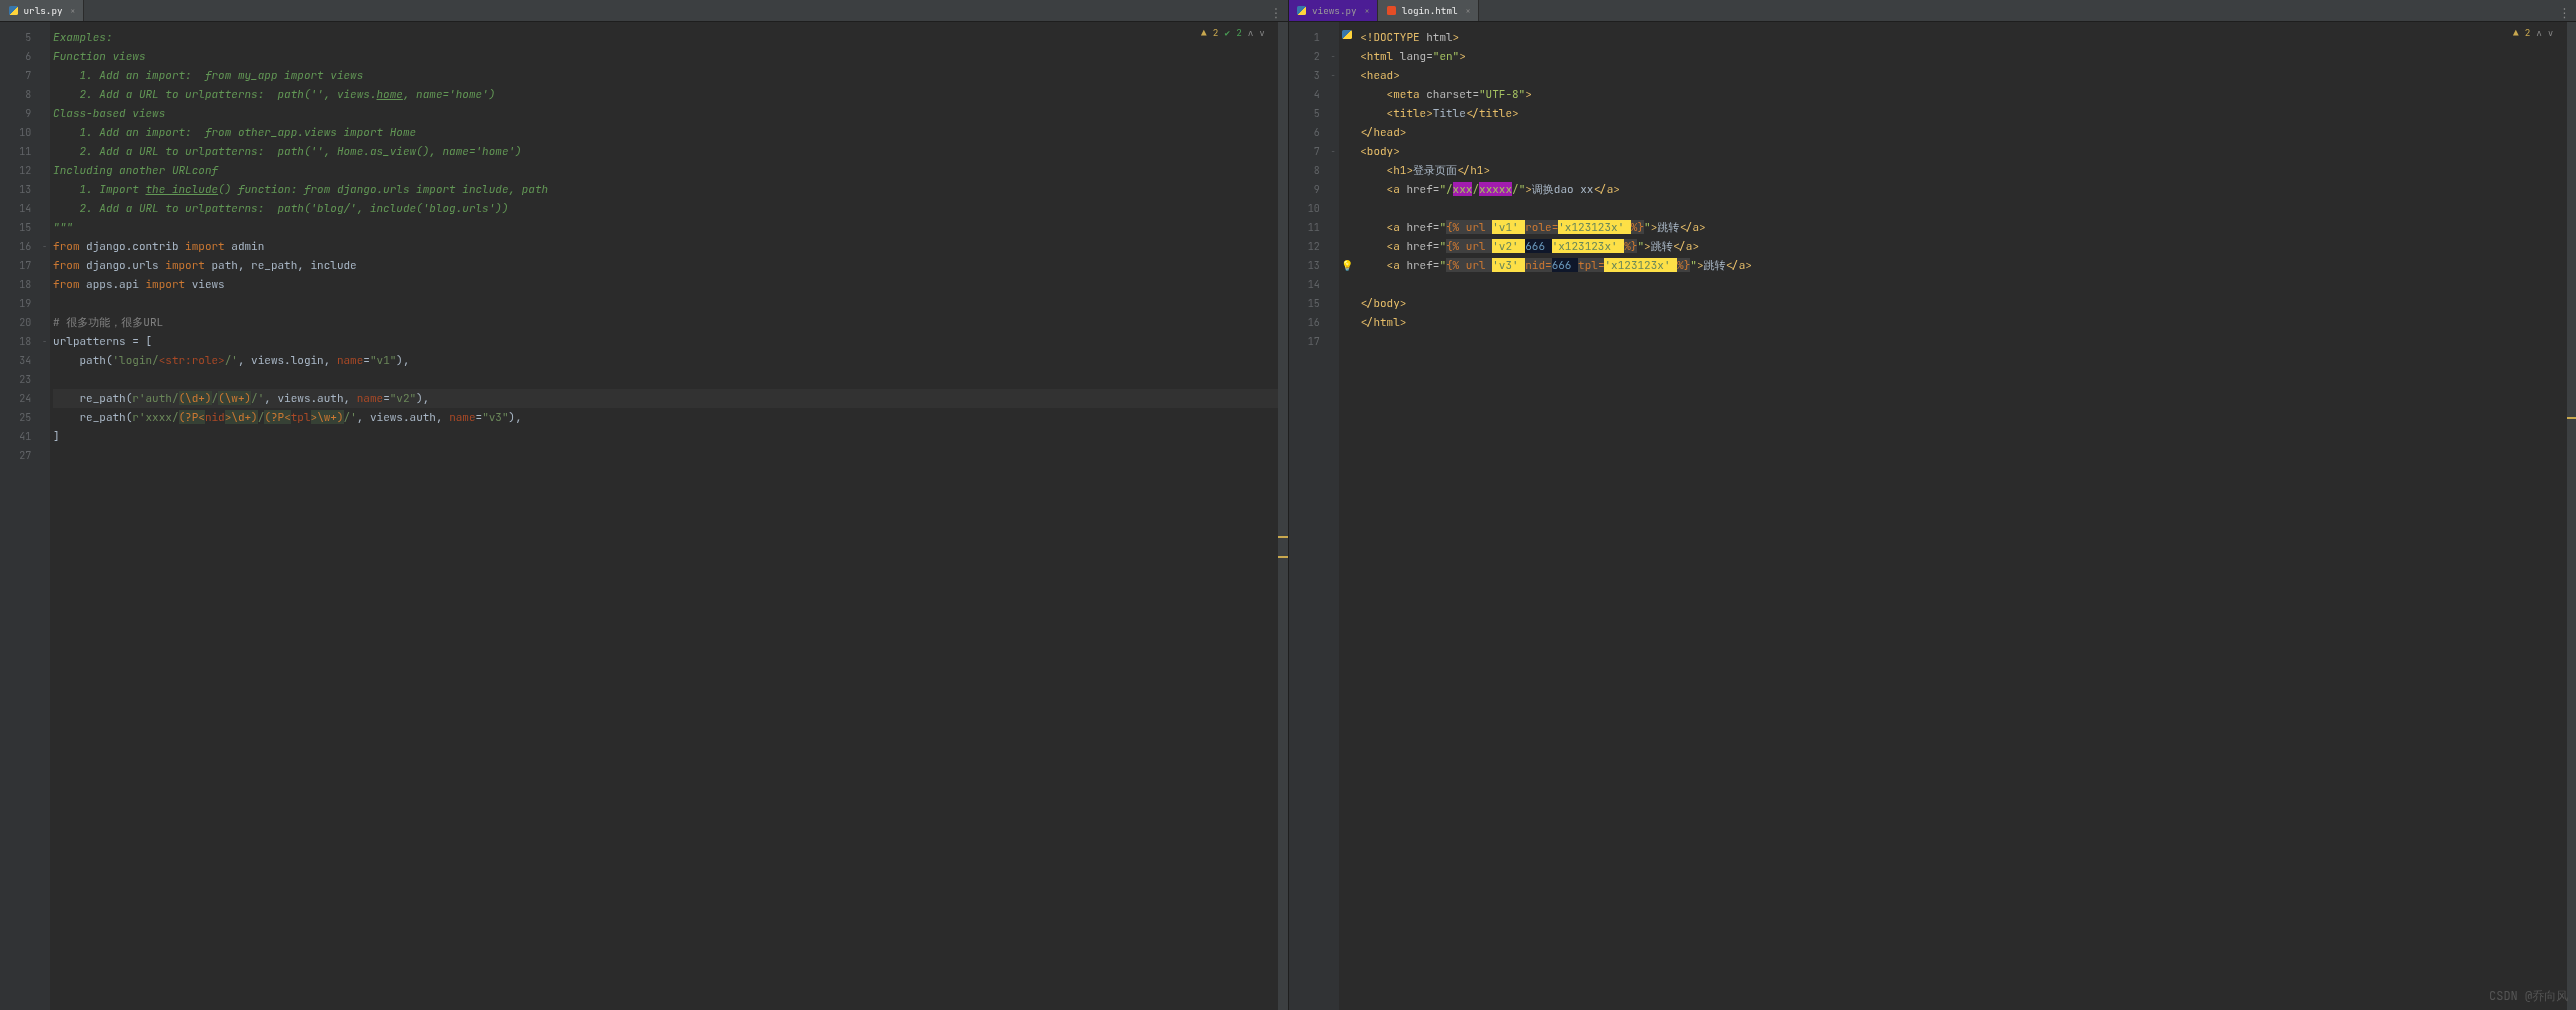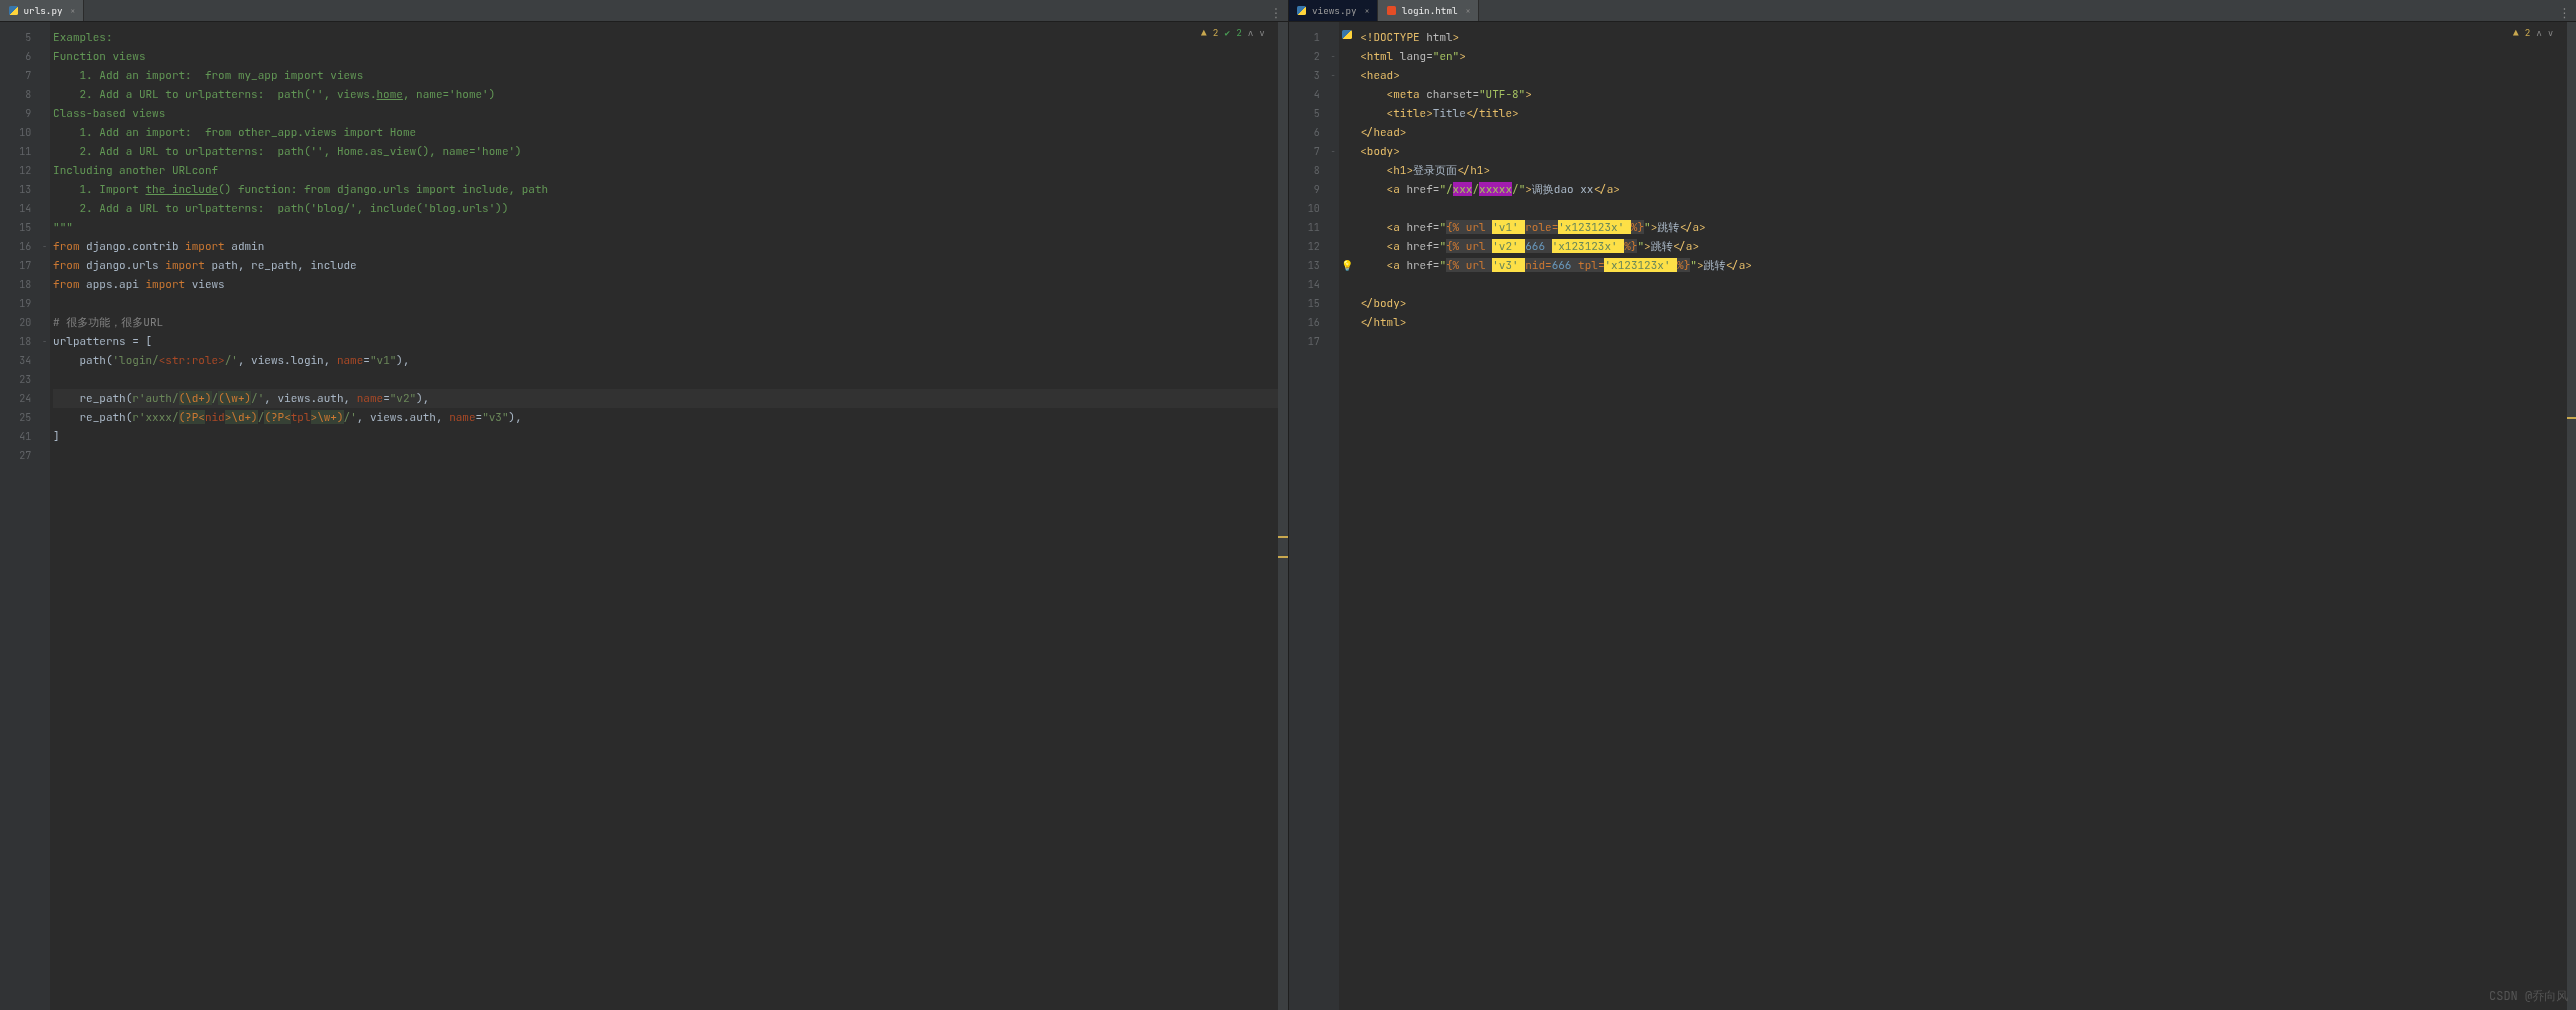--- a/index.html
+++ b/index.html
@@ -3,52 +3,52 @@
 <meta charset="utf-8">
 <style>
 *{margin:0;padding:0;box-sizing:border-box}
 body{background:#2b2b2b;font-family:'JetBrains Mono','Consolas',monospace;font-size:11px;color:#a9b7c6;overflow:hidden;width:2576px;height:1010px;transform-origin:top left}
 .container{display:flex;width:100%;height:100%}
 .pane{flex:1;display:flex;flex-direction:column;border-right:0.8px solid #1e1e1e;position:relative}
 .pane:last-child{border-right:none}
 .tabbar{height:22px;background:#3c3f41;display:flex;align-items:flex-end;border-bottom:0.8px solid #1e1e1e;position:relative}
 .tab{height:100%;padding:0 7.8px;display:flex;align-items:center;gap:4.7px;background:#4e5254;color:#bbb;font-size:9.3px;border-right:0.8px solid #2b2b2b;cursor:pointer}
 .tab.active{background:#4e5254;color:#eee}
-.tab.inactive{background:#0f172a;color:#999}
+.tab.inactive{background:#4c1d95;color:#999}
 .tab .close{color:#888;font-size:8.5px;margin-left:3.1px}
 .file-icon{width:11px;height:11px;display:inline-flex;align-items:center;justify-content:center}
 .py-icon::before{content:"";width:9.3px;height:9.3px;background:linear-gradient(135deg,#3776ab 50%,#ffd43b 50%);border-radius:1.6px;display:block}
 .html-icon::before{content:"";width:9.3px;height:9.3px;background:#e44d26;border-radius:1.6px;display:block}
 .kebab{position:absolute;right:6.2px;color:#888;font-size:12.4px;cursor:pointer;letter-spacing:-0.8px}
 .editor{flex:1;display:flex;position:relative;overflow:hidden}
 .gutter{width:39px;background:#313335;text-align:right;padding:6.2px 7.8px 6.2px 0;color:#606366;font-size:10px;line-height:19px;user-select:none;flex-shrink:0}
 .gutter .ln{height:19px}
 .fold-col{width:11px;background:#313335;padding-top:6.2px;flex-shrink:0}
 .fold-col .fm{height:19px;color:#606366;font-size:7.8px;text-align:center;line-height:19px}
 .margin-col{width:18.6px;background:#2b2b2b;padding-top:6.2px;flex-shrink:0;position:relative}
 .margin-col .mi{height:19px;text-align:center;line-height:19px}
 .code{flex:1;padding:6.2px 0 6.2px 3.1px;line-height:19px;white-space:pre;font-size:11px;position:relative}
 .line{height:19px}
 .line.hl{background:#323232}
 .c-comment{color:#808080;}
-.c-docstring{color:#629755;}
+.c-docstring{color:#629755;font-style:italic}
 .c-kw{color:#cc7832}
 .c-str{color:#6a8759}
 .c-op{color:#a9b7c6}
 .c-param{color:#aa4926}
 .c-ident{color:#a9b7c6}
 .c-regex{color:#cc7832;background:#364135}
 .c-underline{text-decoration:underline;text-decoration-color:#629755}
 .c-tag{color:#e8bf6a}
 .c-attr{color:#bababa}
 .c-attrval{color:#a5c261}
 .c-text{color:#a9b7c6}
 .c-dj{background:#404040;color:#cc7832}
 .c-djstr{background:#fde047;color:#6a8759}
-.c-djnum{background:#404040;color:#6897bb}
+.c-djnum{background:#0f172a;color:#6897bb}
 .c-hl-y{background:#a21caf}
 .inspect{position:absolute;top:4.7px;right:23px;display:flex;gap:6.2px;align-items:center;font-size:9.3px;color:#888;z-index:5}
 .inspect .warn{color:#c9a84f}
 .inspect .ok{color:#499c54}
 .inspect .chev{color:#888;cursor:pointer;font-size:8.5px}
 .scrollbar{width:9.3px;background:#3c3f41;position:absolute;right:0;top:0;bottom:0}
 .sb-mark{position:absolute;width:100%;height:2.3px}
 .sb-warn{background:#c9a84f}
 .bulb{color:#f0a732;font-size:10px}
 .watermark{position:absolute;bottom:4.7px;right:7.8px;color:#555;font-size:12px}

